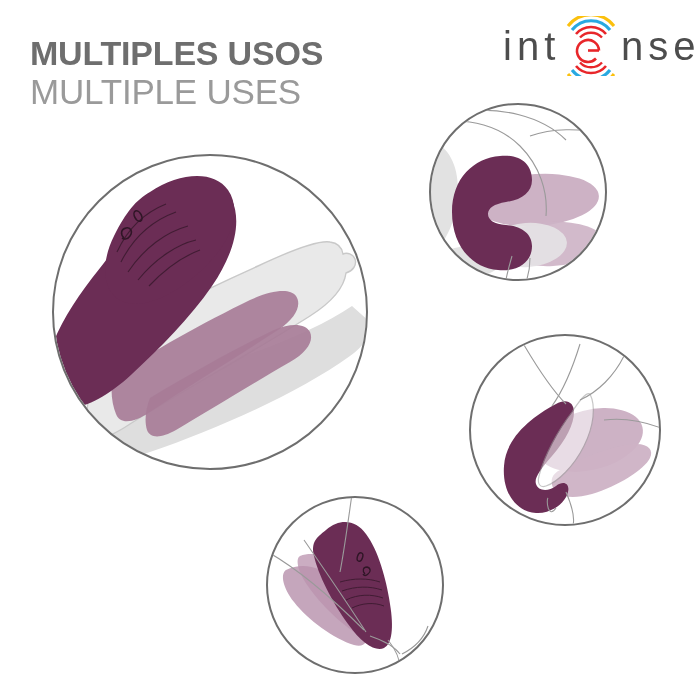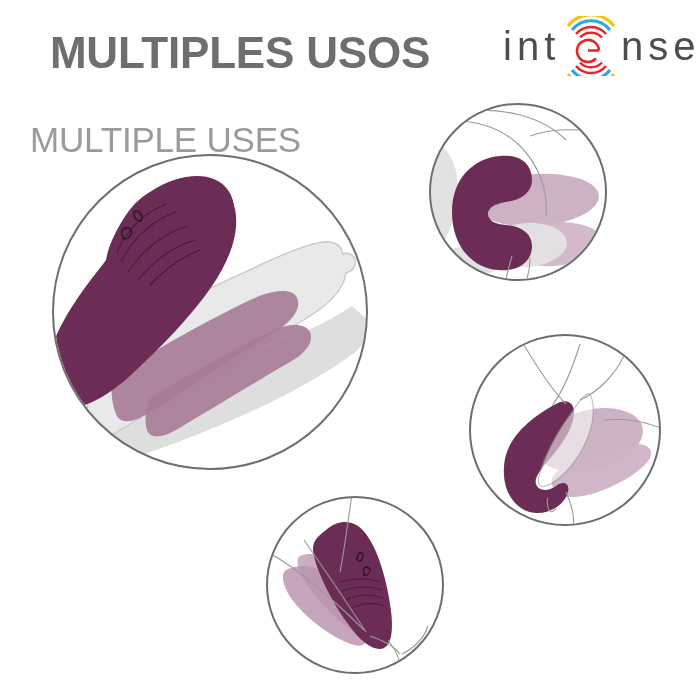--- a/index.html
+++ b/index.html
@@ -23,36 +23,34 @@
   .heading-block {
     position: absolute;
     left: 30px;
     top: 34px;
     width: 420px;
     user-select: none;
   }
   .title-es {
     font-family: "Liberation Sans", sans-serif;
     font-weight: bold;
-    font-size: 44px;
+    font-size: 34px;
     letter-spacing: -0.2px;
     line-height: 38px;
     color: #6e6e6e;
     white-space: nowrap;
-    text-align: center;
   }
   .title-en {
     font-family: "Liberation Sans", sans-serif;
     font-weight: normal;
     font-size: 35px;
     letter-spacing: -0.2px;
     line-height: 40px;
     color: #9a9a9a;
     white-space: nowrap;
-    margin-top: 48px;
   }
 
   
   .logo {
     position: absolute;
     left: 503px;
     top: 16px;
     width: 205px;
     height: 60px;
   }

